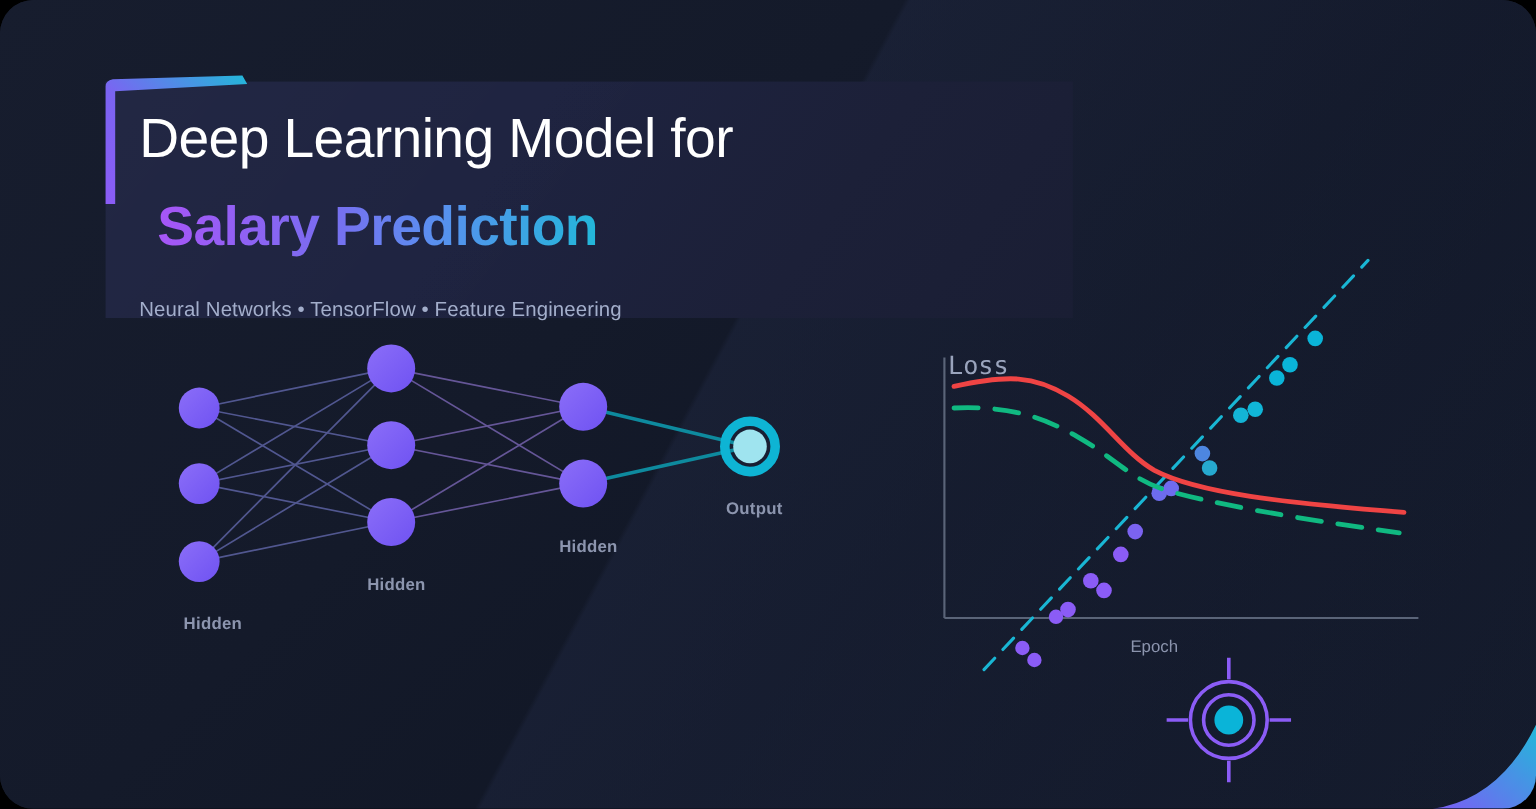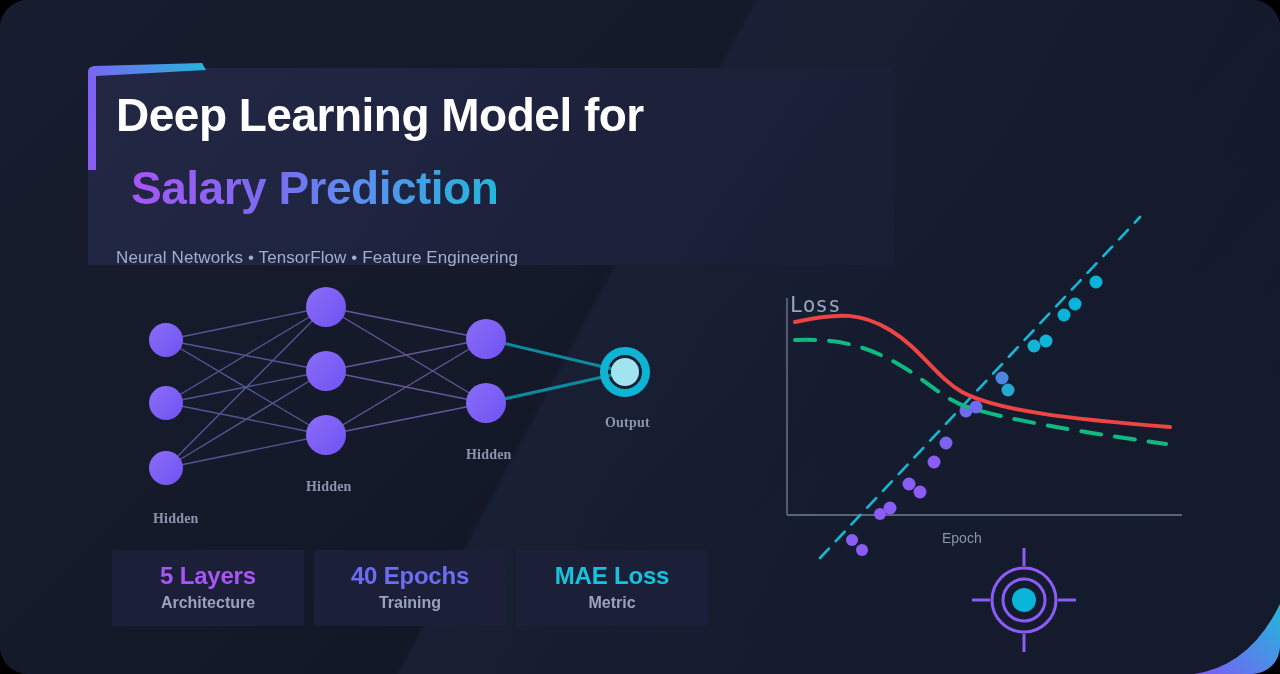--- a/index.html
+++ b/index.html
@@ -59,21 +59,21 @@
     pointer-events: none;
   }
   .title-block {
     position: absolute;
     left: 116px;
     top: 86px;
     width: 760px;
   }
   .title-line1 {
     font-size: 46px;
-    font-weight: bold;
+    font-weight: normal;
     color: #ffffff;
     letter-spacing: -0.5px;
     line-height: 58px;
     margin: 0;
   }
   .title-line2 {
     font-size: 46px;
     font-weight: bold;
     letter-spacing: -0.5px;
     line-height: 58px;
@@ -94,21 +94,20 @@
 
   
   .nn-wrap { position: absolute; left: 120px; top: 268px; width: 580px; height: 270px; }
   .nn-label {
     position: absolute;
     font-size: 14px;
     font-weight: bold;
     color: #8c95ae;
     letter-spacing: 0.2px;
     white-space: nowrap;
-    font-family: Liberation Serif, serif;
   }
 
   
   .chart-wrap { position: absolute; left: 770px; top: 200px; width: 430px; height: 360px; }
   .axis-label-loss {
     position: absolute;
     left: 20px;
     top: 93px;
     font-family: "DejaVu Sans Mono", monospace;
     font-size: 21px;
@@ -301,34 +300,20 @@
       <line x1="52" y1="0" x2="52" y2="18"></line>
       <line x1="52" y1="86" x2="52" y2="104"></line>
       <line x1="0" y1="52" x2="18" y2="52"></line>
       <line x1="86" y1="52" x2="104" y2="52"></line>
       <circle cx="52" cy="52" r="32"></circle>
       <circle cx="52" cy="52" r="21"></circle>
     </g>
     <circle cx="52" cy="52" r="12" fill="#0ab4d8"></circle>
   </svg>
 
-  <div class="cards">
-    <div class="card">
-      <div class="card-value" style="color:#a855f7;">5 Layers</div>
-      <div class="card-label">Architecture</div>
-    </div>
-    <div class="card">
-      <div class="card-value" style="color:#6d6cf5;">40 Epochs</div>
-      <div class="card-label">Training</div>
-    </div>
-    <div class="card">
-      <div class="card-value" style="color:#14c4dc;">MAE Loss</div>
-      <div class="card-label">Metric</div>
-    </div>
-  </div>
 
   <svg class="corner-deco" viewBox="0 0 86 70">
     <defs>
       <linearGradient id="gradCorner" x1="0" y1="1" x2="1" y2="0">
         <stop offset="0%" stop-color="#7c5cf6"></stop>
         <stop offset="100%" stop-color="#22b8d9"></stop>
       </linearGradient>
     </defs>
     <path d="M86,70 L0,70 Q56,62 86,0 Z" fill="url(#gradCorner)"></path>
   </svg>

